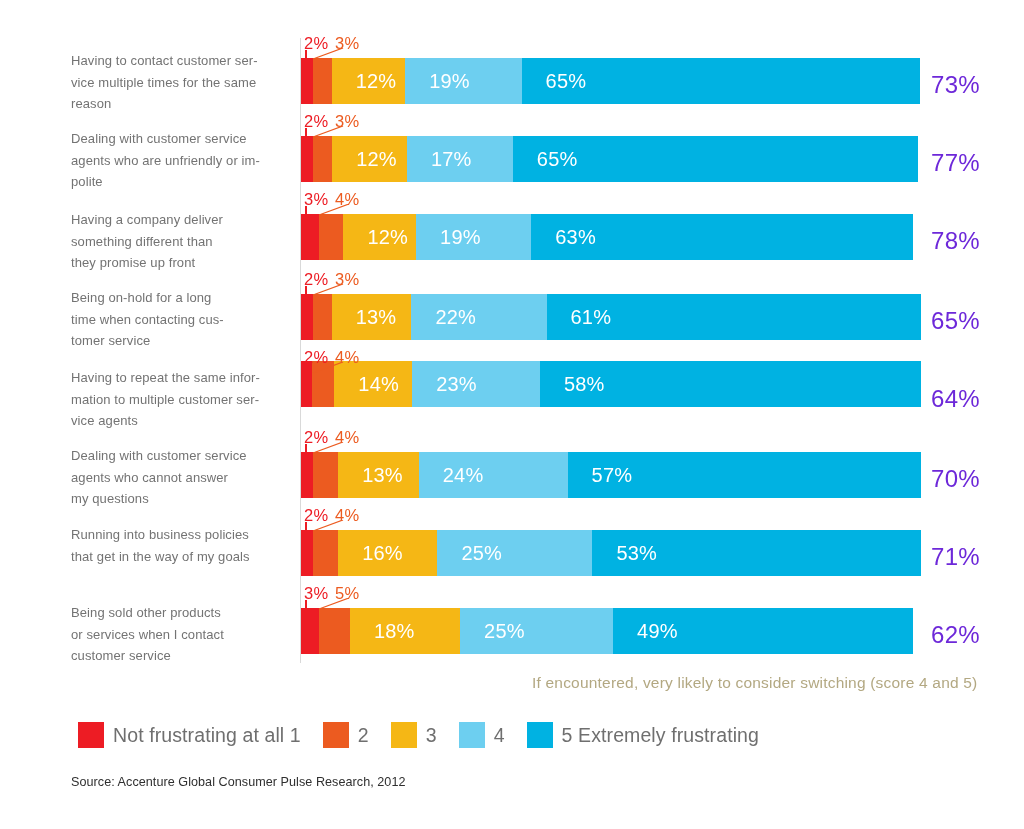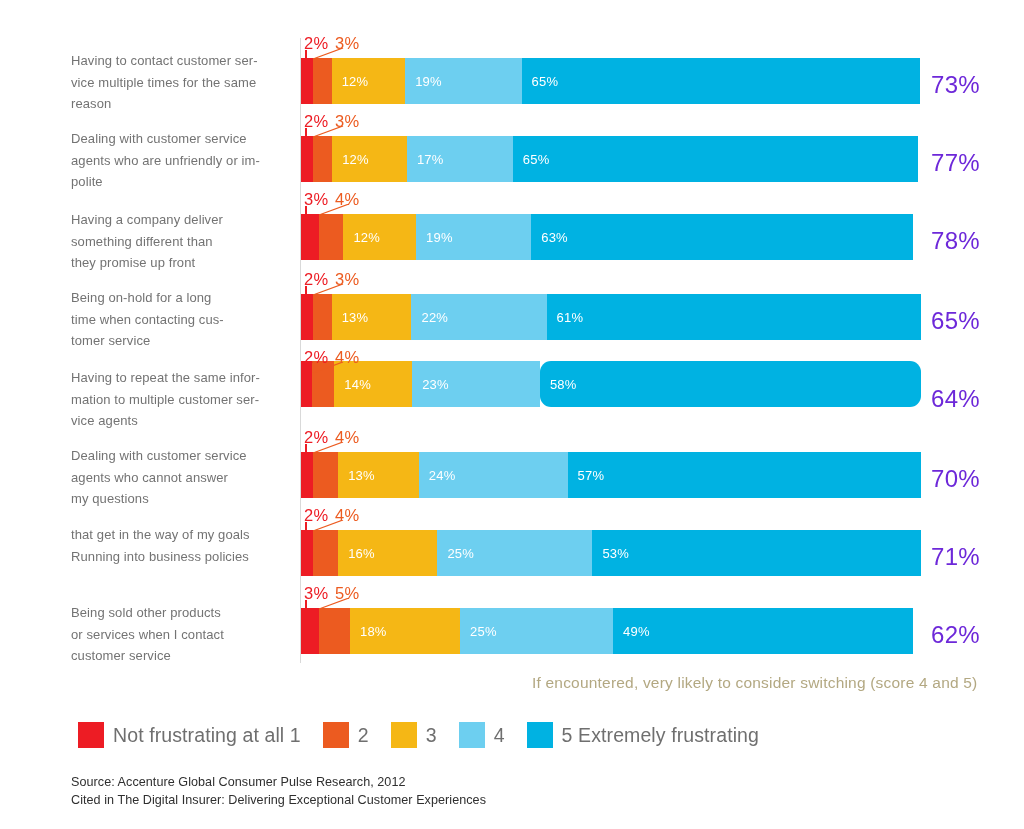--- a/index.html
+++ b/index.html
@@ -49,22 +49,22 @@
   }
   .seg {
     height: 100%;
     display: flex;
     align-items: center;
     box-sizing: border-box;
     overflow: hidden;
   }
   .seg span {
     color: #ffffff;
-    font-size: 13px;
-    padding-left: 10px;
+    font-size: 20px;
+    padding-left: 24px;
     white-space: nowrap;
     letter-spacing: 0.2px;
   }
 
   
   .callout {
     position: absolute;
     font-size: 16.5px;
     color: #ed1c24;
     white-space: nowrap;
@@ -273,21 +273,21 @@
         </div>
         <div class="bar-track" style="top: 361px; width: 620px;">
           <div class="seg s1" style="width: 12.2772px; background: rgb(237, 28, 36);"></div>
           <div class="seg s2" style="width: 24.5545px; background: rgb(236, 91, 32);"></div>
           <div class="seg s3" style="width: 85.9406px; background: rgb(245, 183, 21);">
             <span>14%</span>
           </div>
           <div class="seg s4" style="width: 141.188px; background: rgb(109, 207, 240);">
             <span>23%</span>
           </div>
-          <div class="seg s5" style="width: 421px; background: rgb(0, 178, 226); border-radius: 11px;">
+          <div class="seg s5" style="width: 421px; background: rgb(0, 178, 226);">
             <span>58%</span>
           </div>
         </div>
         <div class="callout c1" style="left: 304px; top: 348px;">2%</div>
         <div class="callout c2" style="left: 335px; top: 348px;">4%</div>
         <div class="leader" style="left: 305px; top: 364px; width: 1.5px; height: 10px;"></div>
         <svg width="34" height="12" class="leader-diag" style="left: 312.277px; top: 362px;">
           <line x1="1" y1="11" x2="31" y2="0" stroke="#ec5b20" stroke-width="1.3"></line>
         </svg>
         <div class="row-total" style="top: 385px;">64%</div>
@@ -314,22 +314,22 @@
         <div class="callout c1" style="left: 304px; top: 428px;">2%</div>
         <div class="callout c2" style="left: 335px; top: 428px;">4%</div>
         <div class="leader" style="left: 305px; top: 444px; width: 1.5px; height: 10px;"></div>
         <svg width="34" height="12" class="leader-diag" style="left: 312.4px; top: 442px;">
           <line x1="1" y1="11" x2="31" y2="0" stroke="#ec5b20" stroke-width="1.3"></line>
         </svg>
         <div class="row-total" style="top: 465px;">70%</div>
       </div>
       <div class="row" style="top: 0px;">
         <div class="row-label" style="top: 524px;">
+          <div>Running into business policies</div>
           <div>that get in the way of my goals</div>
-          <div>Running into business policies</div>
         </div>
         <div class="bar-track" style="top: 530px; width: 620px;">
           <div class="seg s1" style="width: 12.4px; background: rgb(237, 28, 36);"></div>
           <div class="seg s2" style="width: 24.8px; background: rgb(236, 91, 32);"></div>
           <div class="seg s3" style="width: 99.2px; background: rgb(245, 183, 21); text-align: center;">
             <span>16%</span>
           </div>
           <div class="seg s4" style="width: 155px; background: rgb(109, 207, 240);">
             <span>25%</span>
           </div>
@@ -394,16 +394,15 @@
         <div class="legend-label">4</div>
       </div>
       <div class="legend-item">
         <div class="legend-swatch" style="background: rgb(0, 178, 226);"></div>
         <div class="legend-label">5 Extremely frustrating</div>
       </div>
     </div>
 
   <div id="source">
     <div>Source: Accenture Global Consumer Pulse Research, 2012</div>
-    <div>Cited in The Digital Insurer: Delivering Exceptional Customer Experiences</div>
   </div>
 
 </div>
 
 </body></html>

